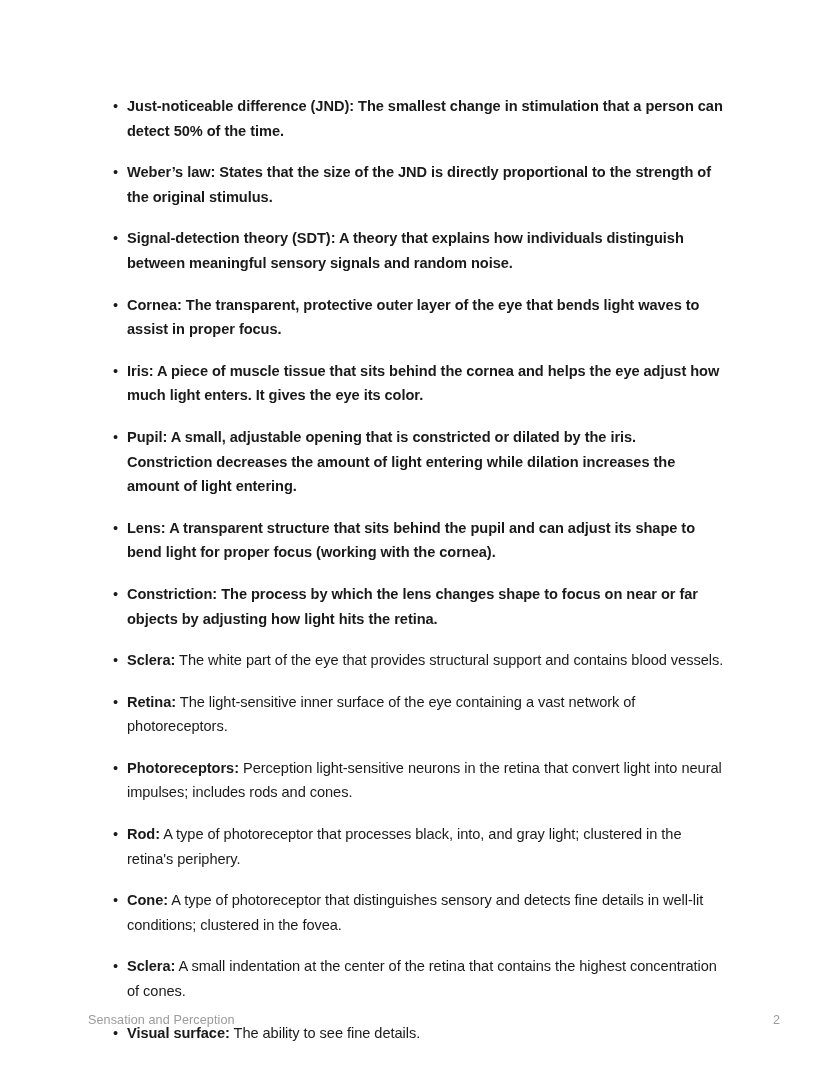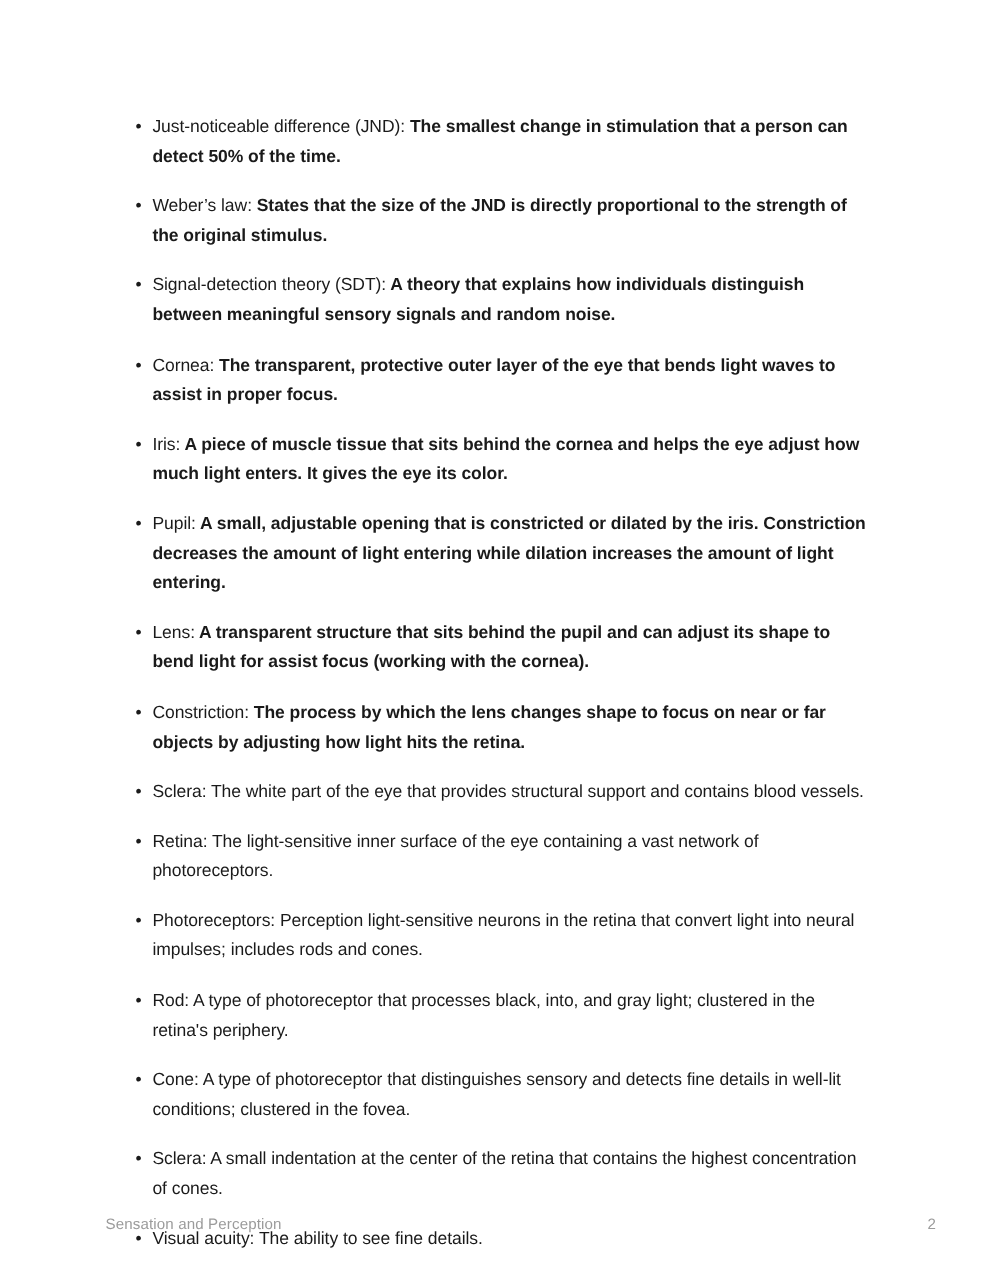--- a/index.html
+++ b/index.html
@@ -47,21 +47,21 @@
   }
   li.term-item .bullet {
     position: absolute;
     left: 0;
     top: 0;
     line-height: 24.6px;
     font-size: 14.6px;
     color: #1a1a1a;
   }
   li.term-item .term {
-    font-weight: normal;
+    font-weight: bold;
   }
   li.term-item .definition {
     font-weight: normal;
   }
   li.term-item.all-bold .definition {
     font-weight: bold;
   }
   .footer {
     position: absolute;
     left: 48px;
@@ -89,29 +89,29 @@
 <div class="page">
 
   <div class="content">
     <ul class="term-list">
         <li class="term-item all-bold"><span class="bullet">•</span><span class="term">Just-noticeable difference (JND):</span><span class="definition"> The smallest change in stimulation that a person can detect 50% of the time.</span></li>
         <li class="term-item all-bold"><span class="bullet">•</span><span class="term">Weber’s law:</span><span class="definition"> States that the size of the JND is directly proportional to the strength of the original stimulus.</span></li>
         <li class="term-item all-bold"><span class="bullet">•</span><span class="term">Signal-detection theory (SDT):</span><span class="definition"> A theory that explains how individuals distinguish between meaningful sensory signals and random noise.</span></li>
         <li class="term-item all-bold"><span class="bullet">•</span><span class="term">Cornea:</span><span class="definition"> The transparent, protective outer layer of the eye that bends light waves to assist in proper focus.</span></li>
         <li class="term-item all-bold"><span class="bullet">•</span><span class="term">Iris:</span><span class="definition"> A piece of muscle tissue that sits behind the cornea and helps the eye adjust how much light enters. It gives the eye its color.</span></li>
         <li class="term-item all-bold"><span class="bullet">•</span><span class="term">Pupil:</span><span class="definition"> A small, adjustable opening that is constricted or dilated by the iris. Constriction decreases the amount of light entering while dilation increases the amount of light entering.</span></li>
-        <li class="term-item all-bold"><span class="bullet">•</span><span class="term">Lens:</span><span class="definition"> A transparent structure that sits behind the pupil and can adjust its shape to bend light for assist focus (working with the cornea).</span></li>
+        <li class="term-item all-bold"><span class="bullet">•</span><span class="term">Lens:</span><span class="definition"> A transparent structure that sits behind the pupil and can adjust its shape to bend light for proper focus (working with the cornea).</span></li>
         <li class="term-item all-bold"><span class="bullet">•</span><span class="term">Constriction:</span><span class="definition"> The process by which the lens changes shape to focus on near or far objects by adjusting how light hits the retina.</span></li>
         <li class="term-item"><span class="bullet">•</span><span class="term">Sclera:</span><span class="definition"> The white part of the eye that provides structural support and contains blood vessels.</span></li>
         <li class="term-item"><span class="bullet">•</span><span class="term">Retina:</span><span class="definition"> The light-sensitive inner surface of the eye containing a vast network of photoreceptors.</span></li>
         <li class="term-item"><span class="bullet">•</span><span class="term">Photoreceptors:</span><span class="definition"> Perception light-sensitive neurons in the retina that convert light into neural impulses; includes rods and cones.</span></li>
         <li class="term-item"><span class="bullet">•</span><span class="term">Rod:</span><span class="definition"> A type of photoreceptor that processes black, into, and gray light; clustered in the retina's periphery.</span></li>
         <li class="term-item"><span class="bullet">•</span><span class="term">Cone:</span><span class="definition"> A type of photoreceptor that distinguishes sensory and detects fine details in well-lit conditions; clustered in the fovea.</span></li>
         <li class="term-item"><span class="bullet">•</span><span class="term">Sclera:</span><span class="definition"> A small indentation at the center of the retina that contains the highest concentration of cones.</span></li>
-        <li class="term-item"><span class="bullet">•</span><span class="term">Visual acuity:</span><span class="definition"> The ability to see fine details.</span></li>
+        <li class="term-item"><span class="bullet">•</span><span class="term">Visual surface:</span><span class="definition"> The ability to see fine details.</span></li>
       </ul>
   </div>
 
   <div class="footer">
     <span class="footer-title">Sensation and Perception</span>
     <span class="footer-page">2</span>
   </div>
 
 </div>
 

